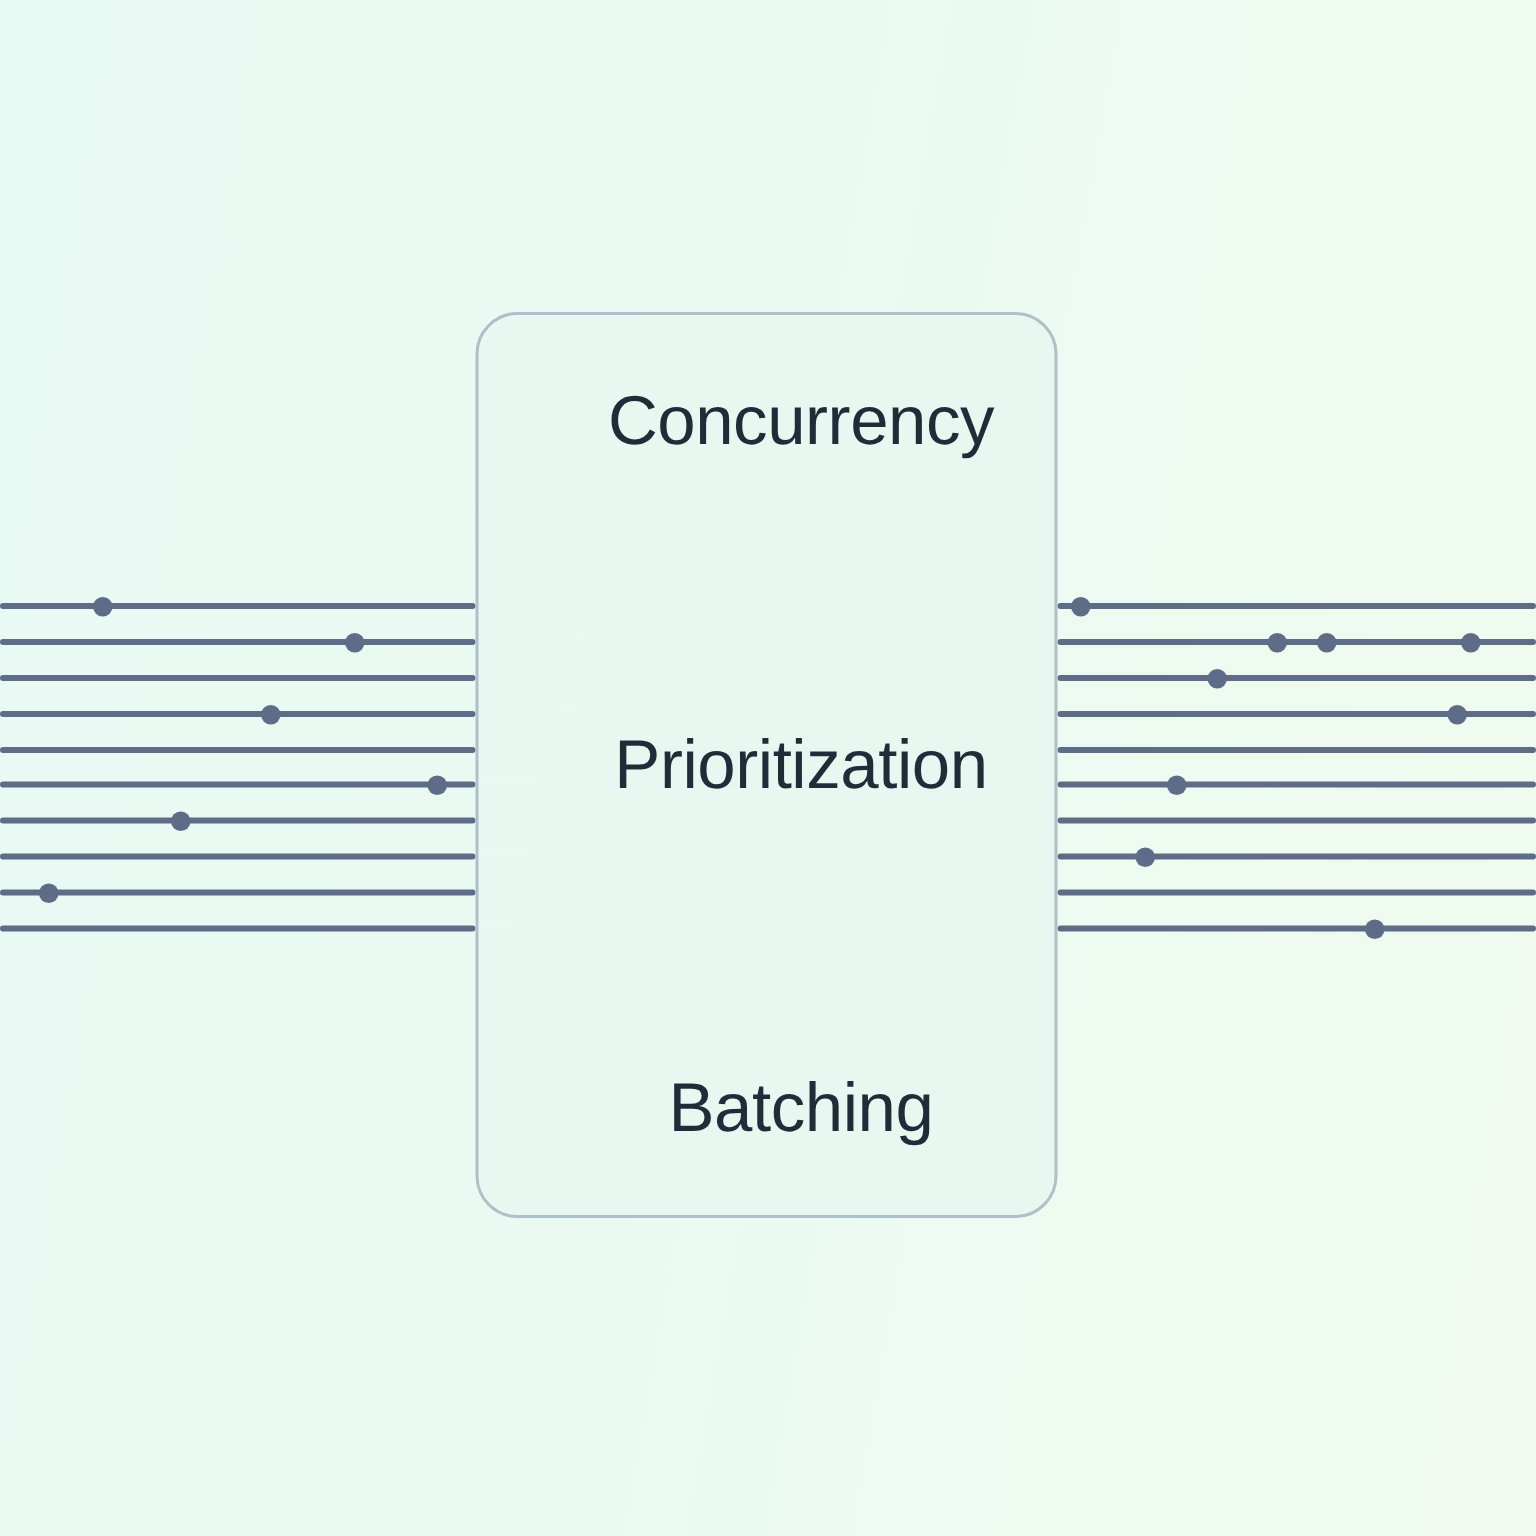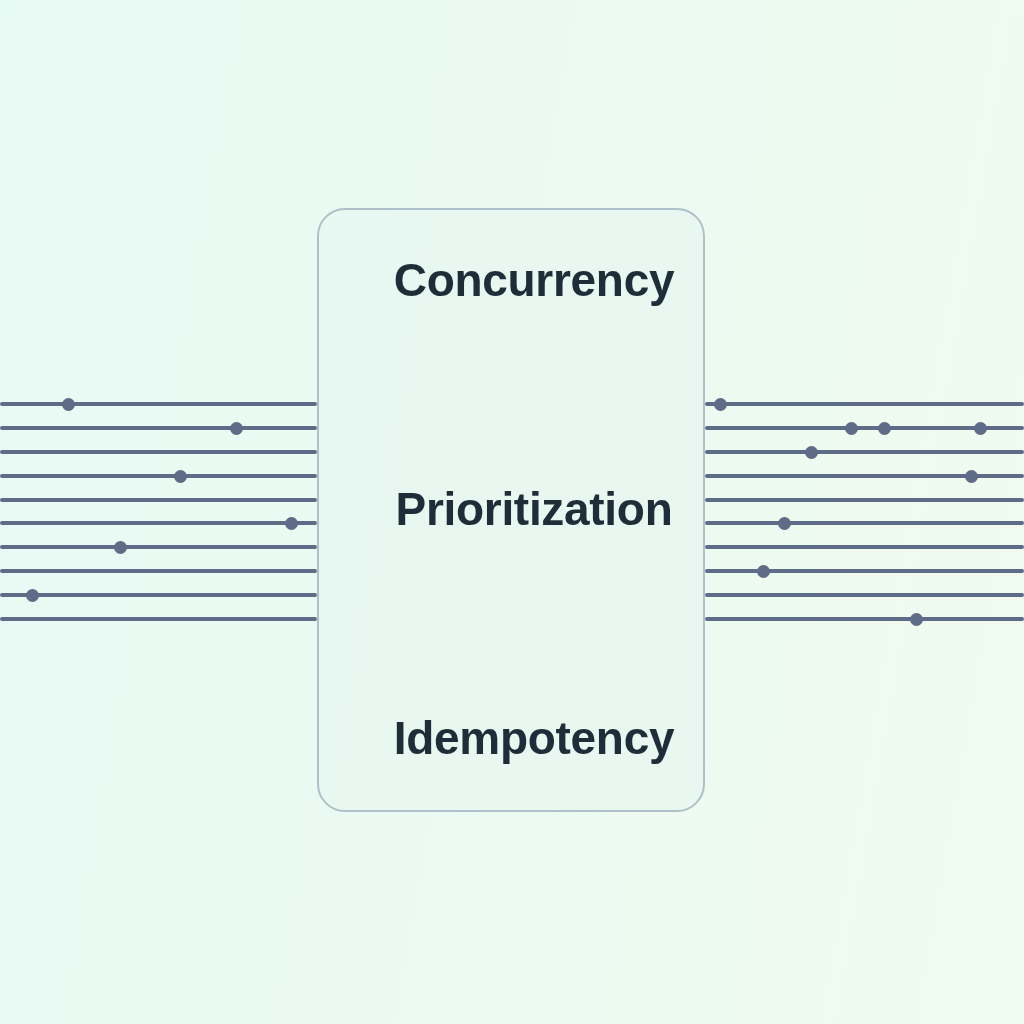--- a/index.html
+++ b/index.html
@@ -61,21 +61,21 @@
     flex-direction: column;
     align-items: center;
     justify-content: space-between;
     padding: 46px 0 48px 0;
   }
   .card-item {
     width: 100%;
     text-align: center;
     font-size: 46px;
     line-height: 1.05;
-    font-weight: 700;
+    font-weight: 400;
     letter-spacing: -0.3px;
     color: #1f2d38;
     white-space: nowrap;
     margin-left: 46px;
   }
 </style>
 </head>
 <body>
 
 <div id="stage">
@@ -127,16 +127,16 @@
       <div class="flow-line" style="left: 705px; width: 319px; top: 593px; background: rgb(94, 108, 135);"></div>
       <div class="flow-dot" style="left: 25.5px; top: 588.5px; background: rgb(94, 108, 135);"></div>
       <div class="flow-line" style="left: 0px; width: 317px; top: 617px; background: rgb(94, 108, 135);"></div>
       <div class="flow-line" style="left: 705px; width: 319px; top: 617px; background: rgb(94, 108, 135);"></div>
       <div class="flow-dot" style="left: 909.5px; top: 612.5px; background: rgb(94, 108, 135);"></div>
     </div>
 
   <div id="card">
     <div class="card-item">Concurrency</div>
     <div class="card-item">Prioritization</div>
-    <div class="card-item">Idempotency</div>
+    <div class="card-item">Batching</div>
   </div>
 
 </div>
 
 </body></html>

